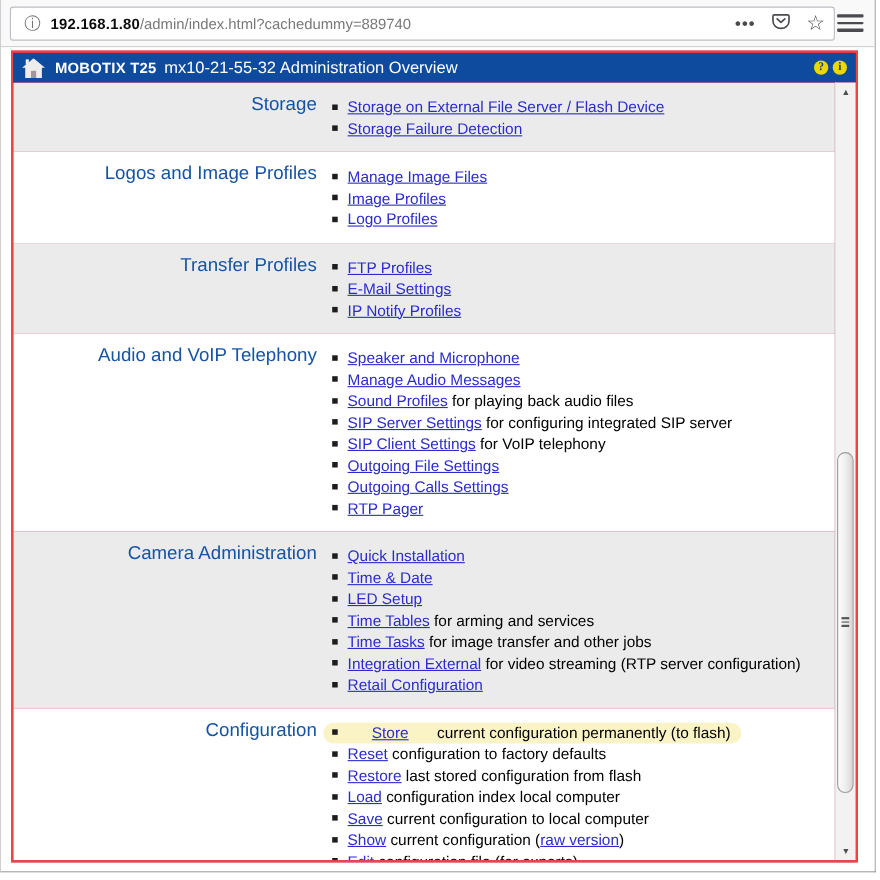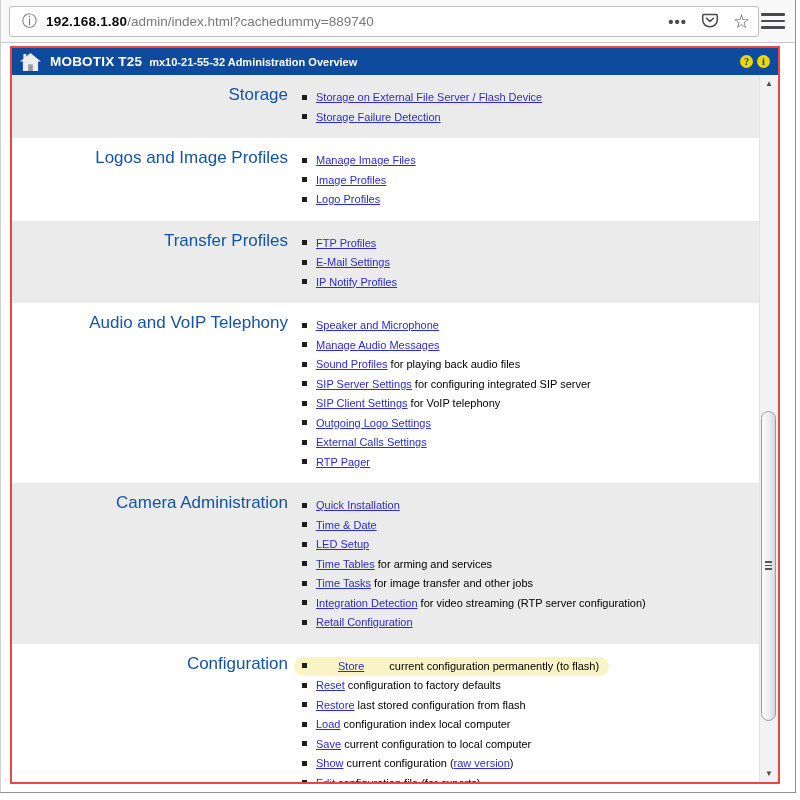--- a/index.html
+++ b/index.html
@@ -23,35 +23,35 @@
             display:flex; flex-direction:column; justify-content:center; gap:4px; }
   .burger i { display:block; height:2.4px; background:#4a4a4f; border-radius:1px; }
 
   
   .page { position:relative; height:749px; background:#fff; }
   .content-box { position:absolute; left:9px; top:3px; width:770px; height:738px;
                  border:2px solid #ef4444; background:#be185d; overflow:hidden; }
   .titlebar { height:27px; background:#0e4a9e; display:flex; align-items:center; padding:0 8px; color:#fff; }
   .home-ico { width:21px; height:18px; margin-right:9px; cursor:pointer; }
   .brand { font-weight:bold; font-size:13.5px; letter-spacing:.2px; }
-  .subtitle { font-size:11px; margin-left:7px;font-weight:bold; }
+  .subtitle { font-size:15px; margin-left:7px; }
   .titlebar-icons { margin-left:auto; display:flex; gap:4px; }
   .round-ico { width:13px; height:13px; background:#ead800; color:#123c8c; border-radius:50%;
                font-size:10.5px; font-weight:bold; text-align:center; line-height:13px; cursor:pointer;
                font-family:"Liberation Serif", serif; }
 
   .viewport { position:absolute; left:0; top:27px; right:19px; bottom:0; overflow:hidden; }
 
   .section { display:flex; padding:10px 0 11px; }
   .section.gray { background:#ebebeb; }
   .section.white { background:#ffffff; }
   .heading { width:290px; text-align:right; padding-right:14px; color:#1553a4; font-weight:normal;
              font-size:17px; line-height:20px; flex:none; }
   .items { padding-top:3px; }
-  .item { line-height:16px; font-size:11px; margin-bottom:0.5px; }
+  .item { line-height:16px; font-size:14px; margin-bottom:0.5px; }
   .pill { display:inline-flex; align-items:baseline; border-radius:10px; padding:1px 10px 2px 8px; margin-left:-8px; }
   .pill.hl { background:#faf3c6;gap:22px; }
   .bullet { width:5px; height:5px; background:#1d1d1d; flex:none; align-self:center; margin-right:9px; }
   a.lnk { color:#2b2bd0; text-decoration:underline; cursor:pointer; }
   .after { color:#000; white-space:pre-wrap;text-align:center; }
 
   
   .sbar { position:absolute; top:27px; right:0; width:19px; bottom:0; background:#f2f2f3; border-left:1px solid #e3e3e3; }
   .sb-arrow { position:absolute; left:0; width:100%; text-align:center; color:#4d4d4d; font-size:8px; cursor:pointer; }
   .sb-up { top:4px; } .sb-down { bottom:4px; }
@@ -174,25 +174,25 @@
                   <a class="lnk">SIP Server Settings</a>
                   <span class="after"> for configuring integrated SIP server</span>
                 </span></div>
               <div class="item"><span class="pill">
                   <span class="bullet"></span>
                   <a class="lnk">SIP Client Settings</a>
                   <span class="after"> for VoIP telephony</span>
                 </span></div>
               <div class="item"><span class="pill">
                   <span class="bullet"></span>
-                  <a class="lnk">Outgoing Logo Settings</a>
-                </span></div>
-              <div class="item"><span class="pill">
-                  <span class="bullet"></span>
-                  <a class="lnk">External Calls Settings</a>
+                  <a class="lnk">Outgoing File Settings</a>
+                </span></div>
+              <div class="item"><span class="pill">
+                  <span class="bullet"></span>
+                  <a class="lnk">Outgoing Calls Settings</a>
                 </span></div>
               <div class="item"><span class="pill">
                   <span class="bullet"></span>
                   <a class="lnk">RTP Pager</a>
                 </span></div>
             </div>
           </div>
           <div class="section gray">
             <div class="heading">Camera Administration</div>
             <div class="items">
@@ -213,21 +213,21 @@
                   <a class="lnk">Time Tables</a>
                   <span class="after"> for arming and services</span>
                 </span></div>
               <div class="item"><span class="pill">
                   <span class="bullet"></span>
                   <a class="lnk">Time Tasks</a>
                   <span class="after"> for image transfer and other jobs</span>
                 </span></div>
               <div class="item"><span class="pill">
                   <span class="bullet"></span>
-                  <a class="lnk">Integration Detection</a>
+                  <a class="lnk">Integration External</a>
                   <span class="after"> for video streaming (RTP server configuration)</span>
                 </span></div>
               <div class="item"><span class="pill">
                   <span class="bullet"></span>
                   <a class="lnk">Retail Configuration</a>
                 </span></div>
             </div>
           </div>
           <div class="section white">
             <div class="heading">Configuration</div>

